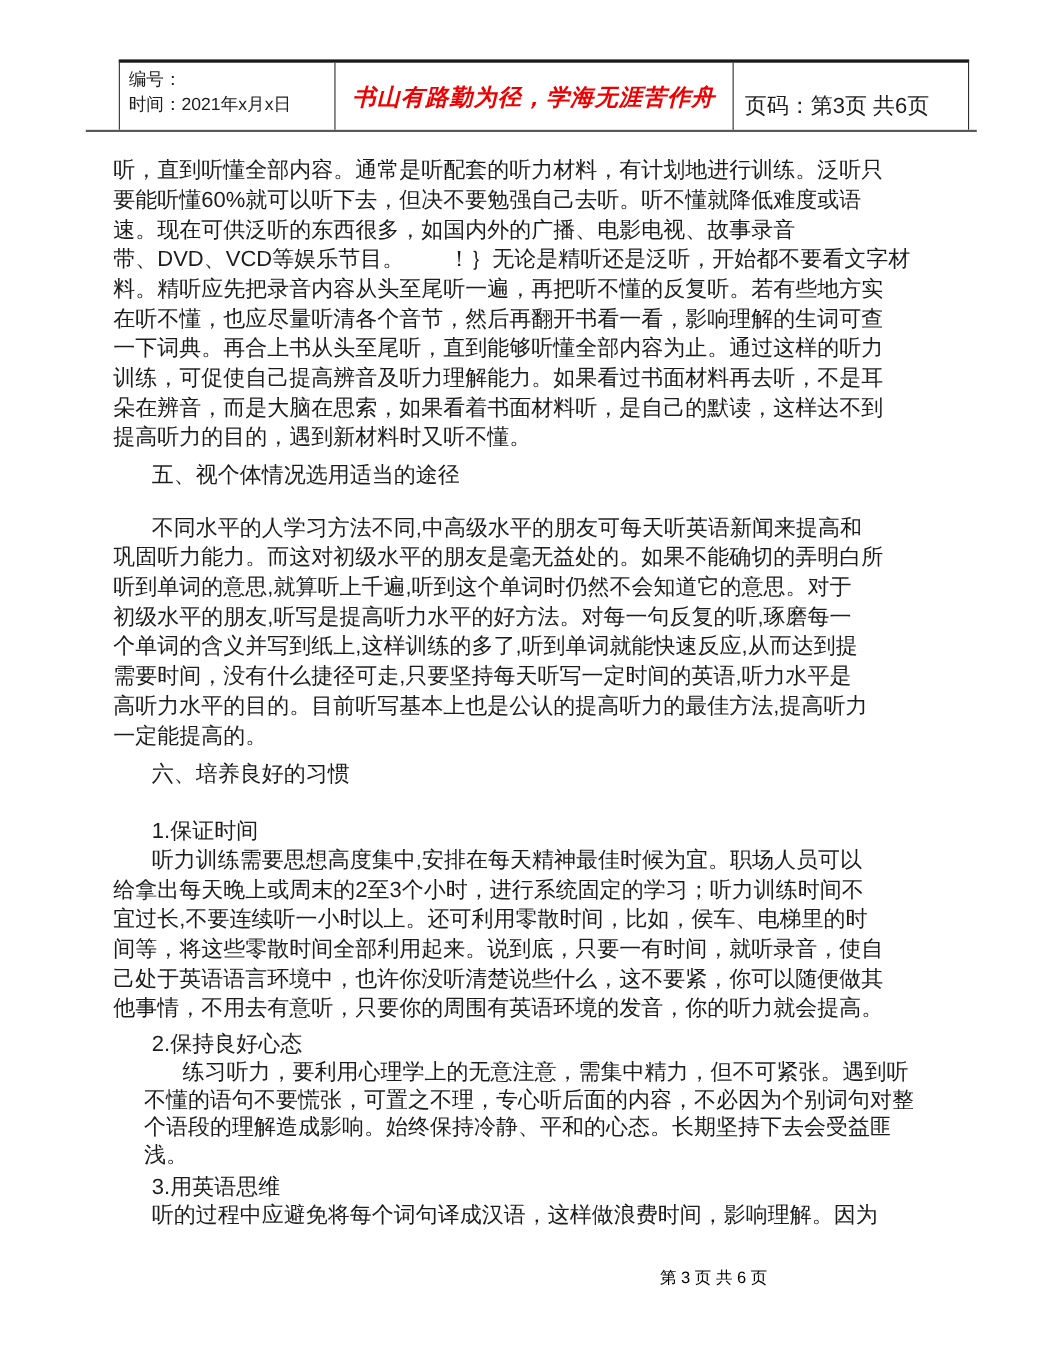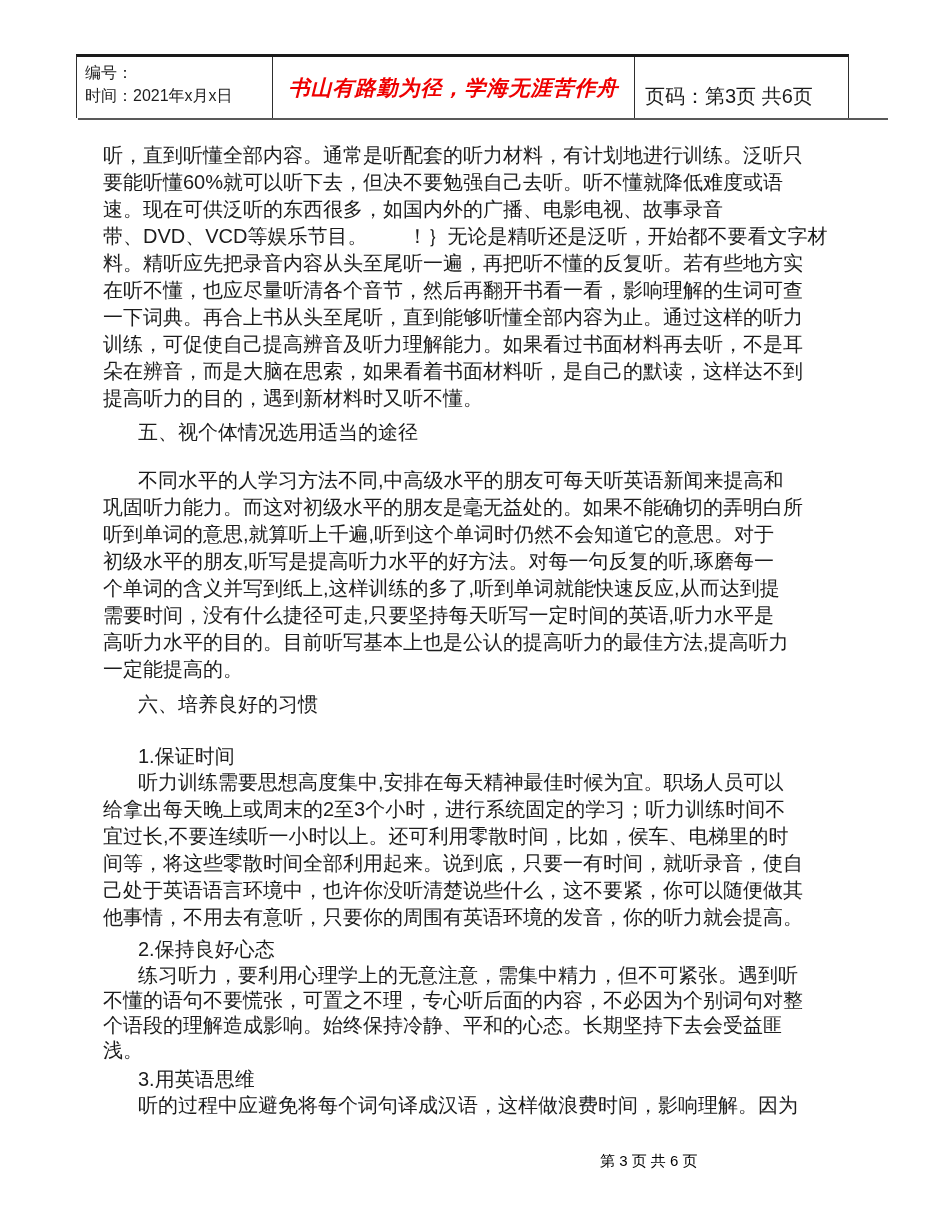--- a/index.html
+++ b/index.html
@@ -6,21 +6,21 @@
   .page{
     position:relative;
     width:950px;height:1230px;
     background:#ffffff;
     font-family:"Liberation Sans","DejaVu Sans",sans-serif;
     color:#1c1c1c;
     overflow:hidden;
   }
   
   .header-table{
-    position:absolute;left:76px;top:54px;
+    position:absolute;left:108px;top:54px;
     width:773px;height:64px;
     border-top:3px solid #1a1a1a;
     border-left:1px solid #2e2e2e;
     border-right:1px solid #2e2e2e;
     display:flex;box-sizing:border-box;
   }
   .hcell{box-sizing:border-box;height:100%;}
   .hcell.c1{width:195px;padding:4px 6px 0 8px;font-size:16px;line-height:23px;}
   .hcell.c2{
     width:363px;
@@ -33,21 +33,21 @@
   .header-underline{
     position:absolute;left:78px;top:118px;width:810px;height:2px;
     background:#595959;
   }
   
   .tblock{
     position:absolute;left:103px;width:742px;
     font-size:20px;line-height:27px;
     white-space:pre-wrap;
   }
-  .tblock.lh25{line-height:25px;}
+  .tblock.lh25{line-height:25px;margin-left:28px;}
   .indent-first > div:first-child{text-indent:35px;}
   .heading{
     position:absolute;left:103px;width:742px;
     font-size:20px;line-height:27px;padding-left:35px;box-sizing:border-box;
   }
   
   .page-footer{
     position:absolute;left:600px;top:1152px;
     font-size:15px;color:#000000;white-space:pre;
   }

